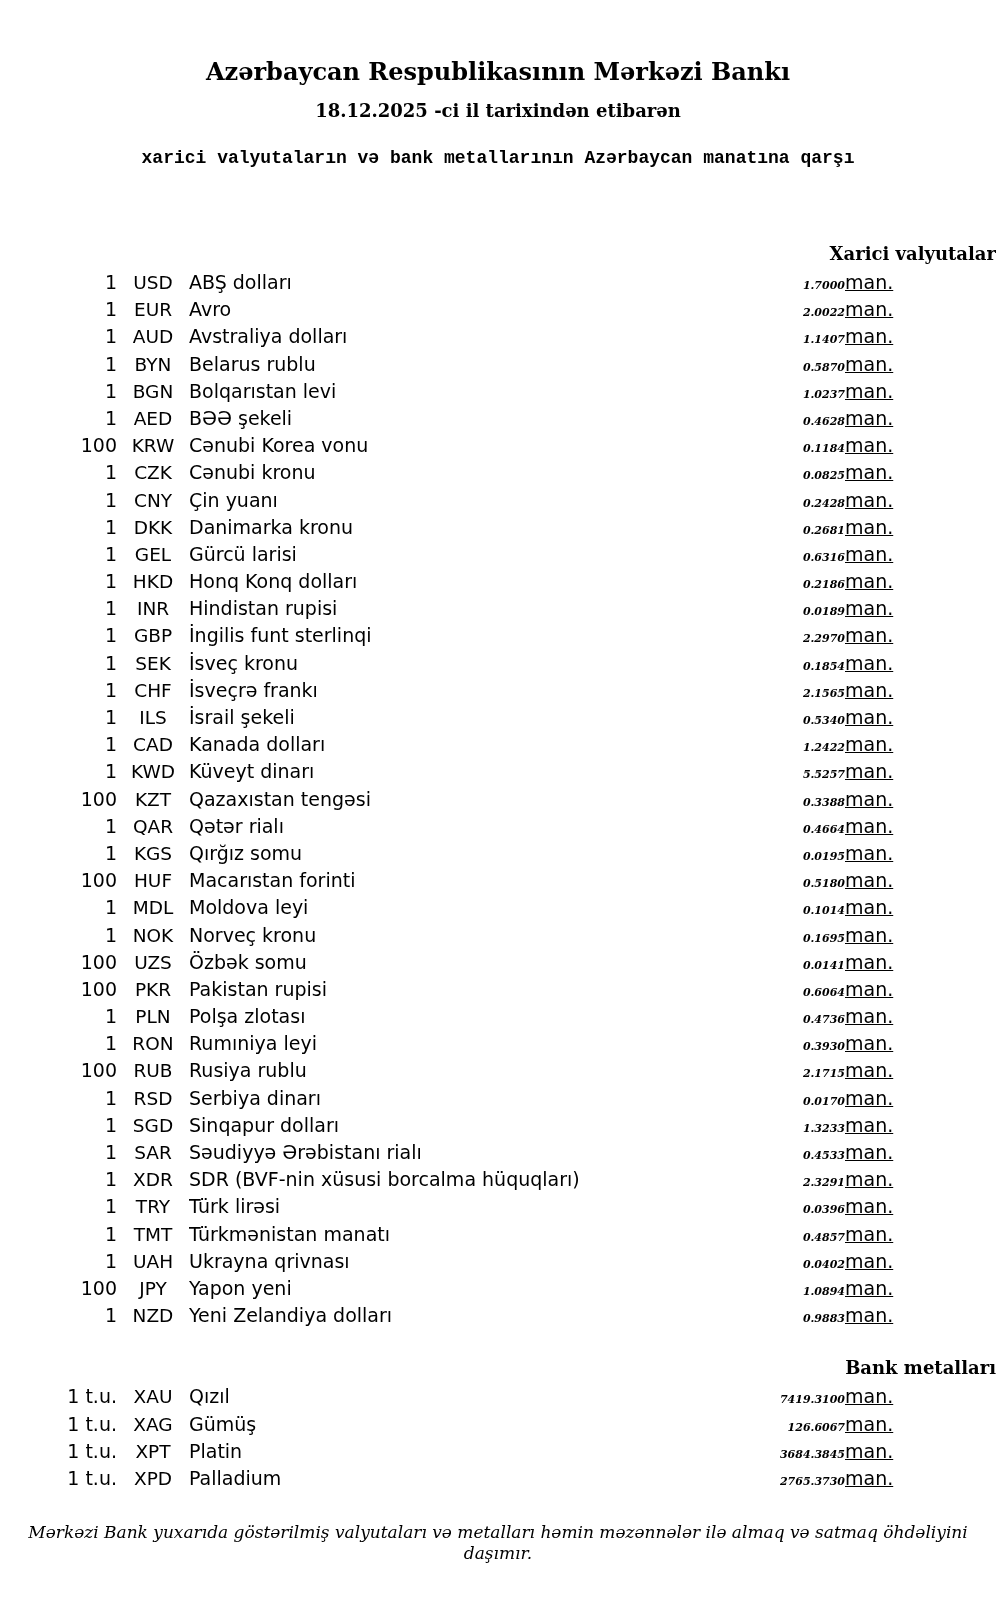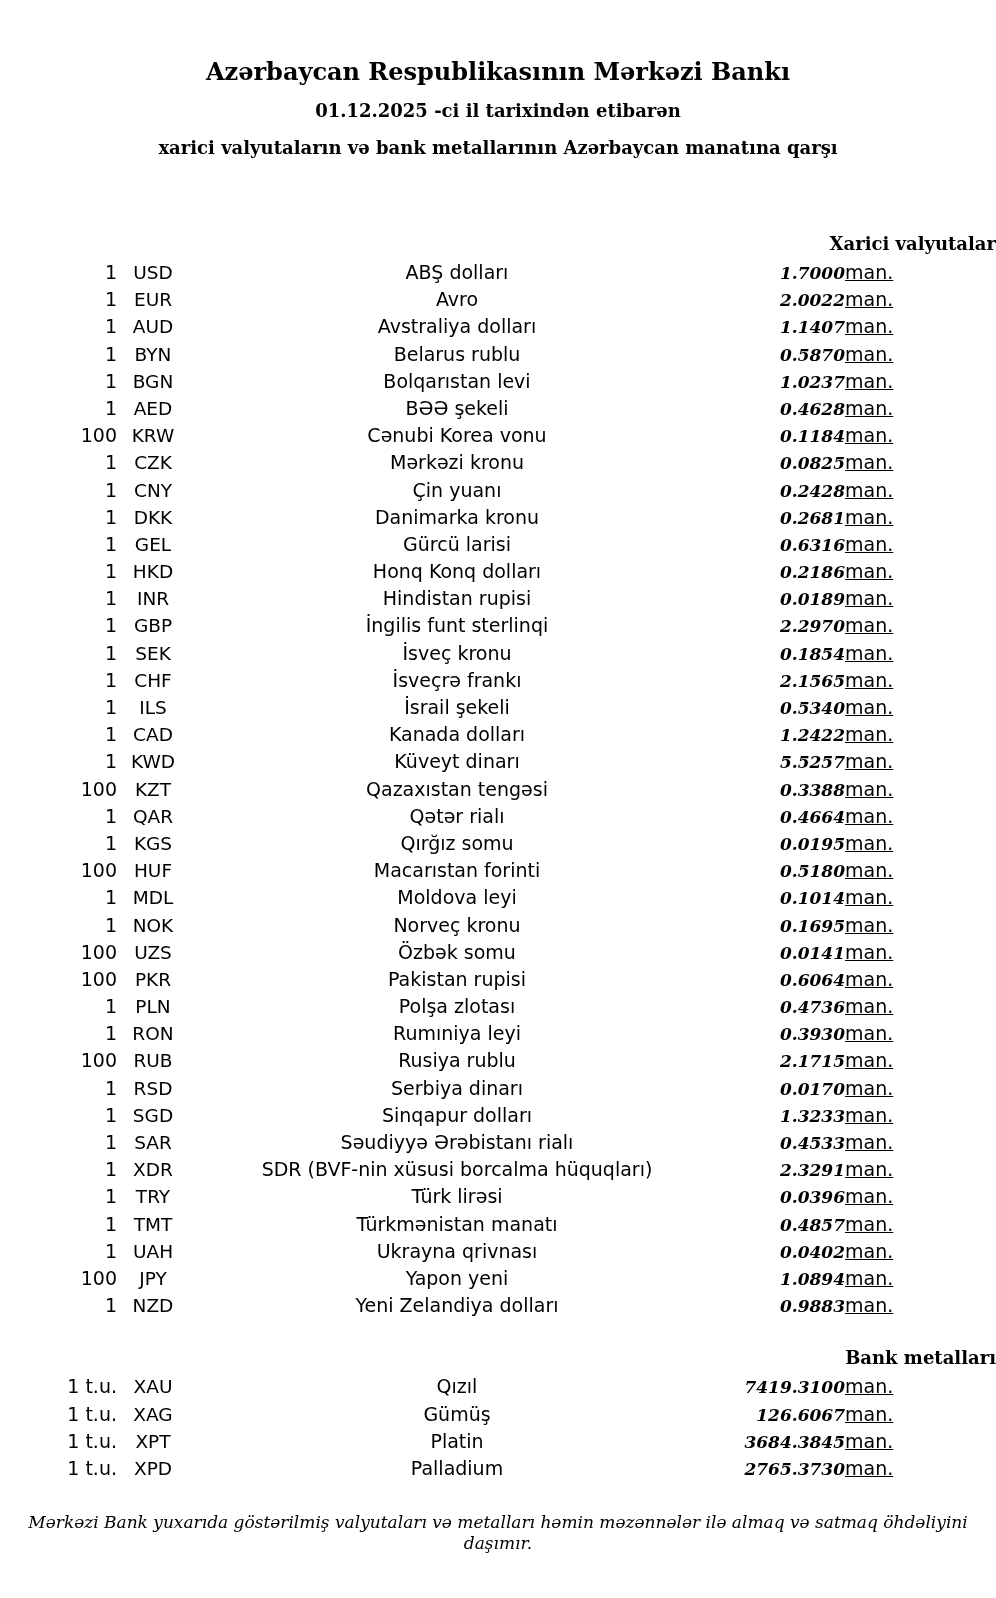--- a/index.html
+++ b/index.html
@@ -23,21 +23,21 @@
     line-height: 30px;
   }
   .doc-date, .doc-subtitle {
     text-align: center;
     font-family: "DejaVu Serif", serif;
     font-weight: bold;
     font-size: 18px;
     line-height: 22px;
   }
   .doc-date { margin-top: 13px; }
-  .doc-subtitle { margin-top: 15px; }
+  .doc-subtitle { margin-top: 25px; font-family: Liberation Mono, monospace; }
 
   .section-heading {
     text-align: right;
     font-family: "DejaVu Serif", serif;
     font-weight: bold;
     font-size: 18px;
     line-height: 22px;
   }
   .section-heading.currencies { margin-top: 74px; }
   .section-heading.metals { margin-top: 28px; }
@@ -61,31 +61,31 @@
     flex: 0 0 auto;
   }
   .col-code {
     width: 72px;
     text-align: center;
     font-size: 18.5px;
     flex: 0 0 auto;
   }
   .col-name {
     flex: 1 1 auto;
-    text-align: center;
+    text-align: left;
     font-size: 19px;
     overflow: hidden;
   }
   .col-rate {
     width: 120px;
     text-align: right;
     font-family: "DejaVu Serif", serif;
     font-style: italic;
     font-weight: 600;
-    font-size: 17px;
+    font-size: 11px;
     flex: 0 0 auto;
   }
   .col-unit {
     width: 66px;
     font-size: 19px;
     flex: 0 0 auto;
     text-decoration: underline;
   }
 
   .disclaimer {
@@ -98,21 +98,21 @@
     line-height: 21px;
   }
 </style>
 </head>
 <body>
 
 <div class="page">
 
   <h1 class="doc-title">Azərbaycan Respublikasının Mərkəzi Bankı</h1>
 
-  <div class="doc-date">01.12.2025 -ci il tarixindən etibarən</div>
+  <div class="doc-date">18.12.2025 -ci il tarixindən etibarən</div>
 
   <div class="doc-subtitle">xarici valyutaların və bank metallarının Azərbaycan manatına qarşı</div>
 
   <div class="section-heading currencies">Xarici valyutalar</div>
 
   <div class="rows" id="currency-rows">
       <div class="row">
     <span class="col-qty">1</span>
     <span class="col-code">USD</span>
     <span class="col-name">ABŞ dolları</span>
@@ -157,21 +157,21 @@
       <div class="row">
     <span class="col-qty">100</span>
     <span class="col-code">KRW</span>
     <span class="col-name">Cənubi Korea vonu</span>
     <span class="col-rate">0.1184</span>
     <span class="col-unit">man.</span>
   </div>
       <div class="row">
     <span class="col-qty">1</span>
     <span class="col-code">CZK</span>
-    <span class="col-name">Mərkəzi kronu</span>
+    <span class="col-name">Cənubi kronu</span>
     <span class="col-rate">0.0825</span>
     <span class="col-unit">man.</span>
   </div>
       <div class="row">
     <span class="col-qty">1</span>
     <span class="col-code">CNY</span>
     <span class="col-name">Çin yuanı</span>
     <span class="col-rate">0.2428</span>
     <span class="col-unit">man.</span>
   </div>

